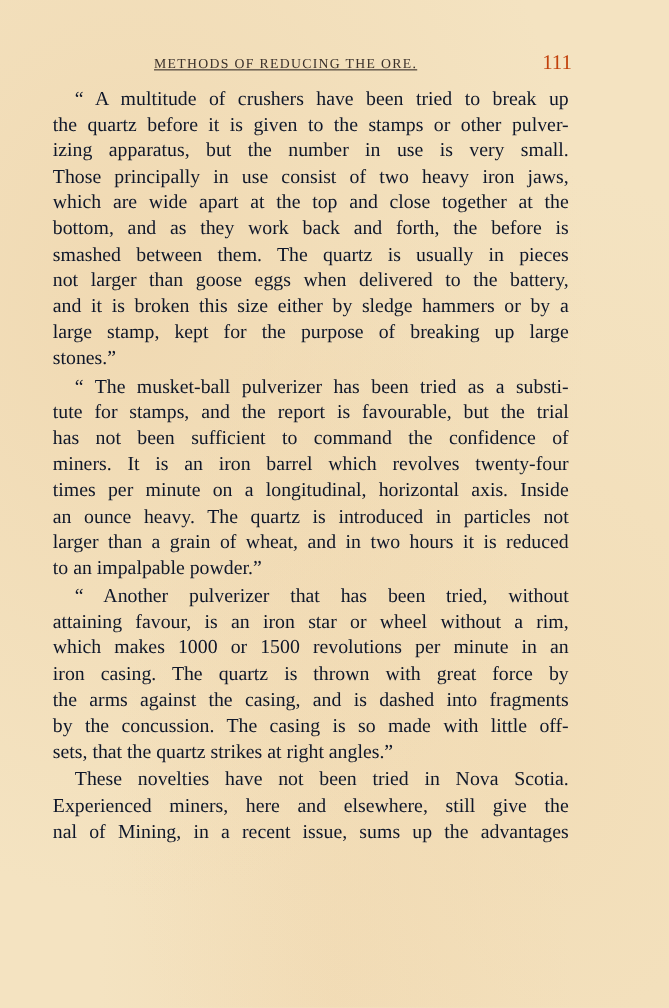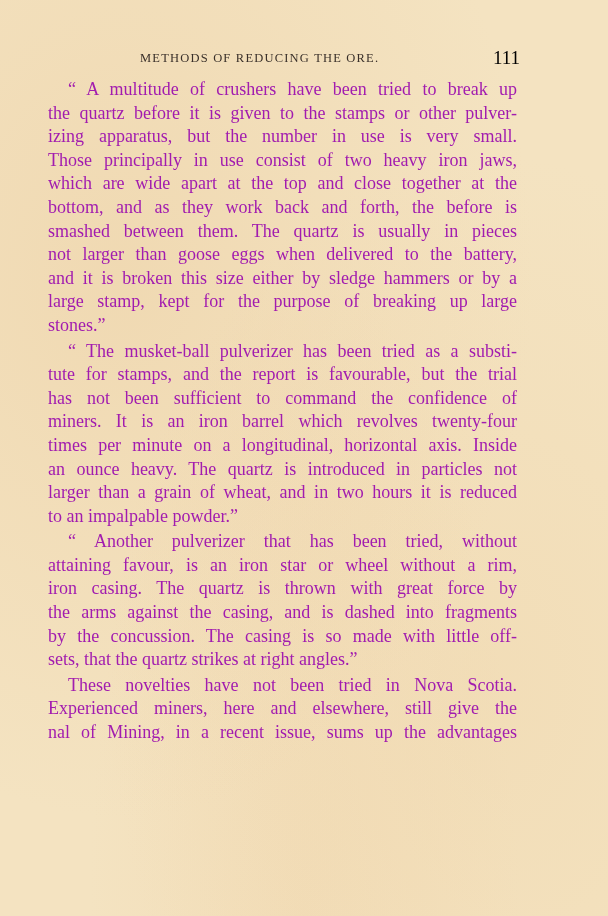--- a/index.html
+++ b/index.html
@@ -33,37 +33,38 @@
     }
     .running-title {
       position: absolute;
       left: 0;
       top: 4px;
       font-size: 12.5px;
       letter-spacing: 1.2px;
       font-variant: small-caps;
       text-transform: uppercase;
       color: #3a302a;
+      text-decoration: underline;
     }
     .page-number {
       position: absolute;
       right: 0;
       top: 0;
       font-size: 19px;
-      color: #000000;
+      color: #c2410c;
       margin-left: 36px;
     }
     .text-block {
       position: absolute;
       left: 48px;
       top: 78px;
       width: 469px;
       font-size: 18px;
       line-height: 23.6px;
-      color: #a21caf;
+      color: #0f172a;
     }
     .line {
       display: block;
       text-align: justify;
       text-align-last: justify;
       white-space: nowrap;
       height: 23.6px;
     }
     .line.indent { padding-left: 20px; }
     .line.short { text-align-last: left; }
@@ -102,20 +103,21 @@
       <span class="line">miners. It is an iron barrel which revolves twenty-four</span>
       <span class="line">times per minute on a longitudinal, horizontal axis. Inside</span>
       <span class="line">an ounce heavy. The quartz is introduced in particles not</span>
       <span class="line">larger than a grain of wheat, and in two hours it is reduced</span>
       <span class="line short">to an impalpable powder.”</span>
     </div>
 
     <div class="para">
       <span class="line indent">“ Another pulverizer that has been tried, without</span>
       <span class="line">attaining favour, is an iron star or wheel without a rim,</span>
+      <span class="line">which makes 1000 or 1500 revolutions per minute in an</span>
       <span class="line">iron casing. The quartz is thrown with great force by</span>
       <span class="line">the arms against the casing, and is dashed into fragments</span>
       <span class="line">by the concussion. The casing is so made with little off-</span>
       <span class="line short">sets, that the quartz strikes at right angles.”</span>
     </div>
 
     <div class="para">
       <span class="line indent">These novelties have not been tried in Nova Scotia.</span>
       <span class="line">Experienced miners, here and elsewhere, still give the</span>
       <span class="line">nal of Mining, in a recent issue, sums up the advantages</span>

